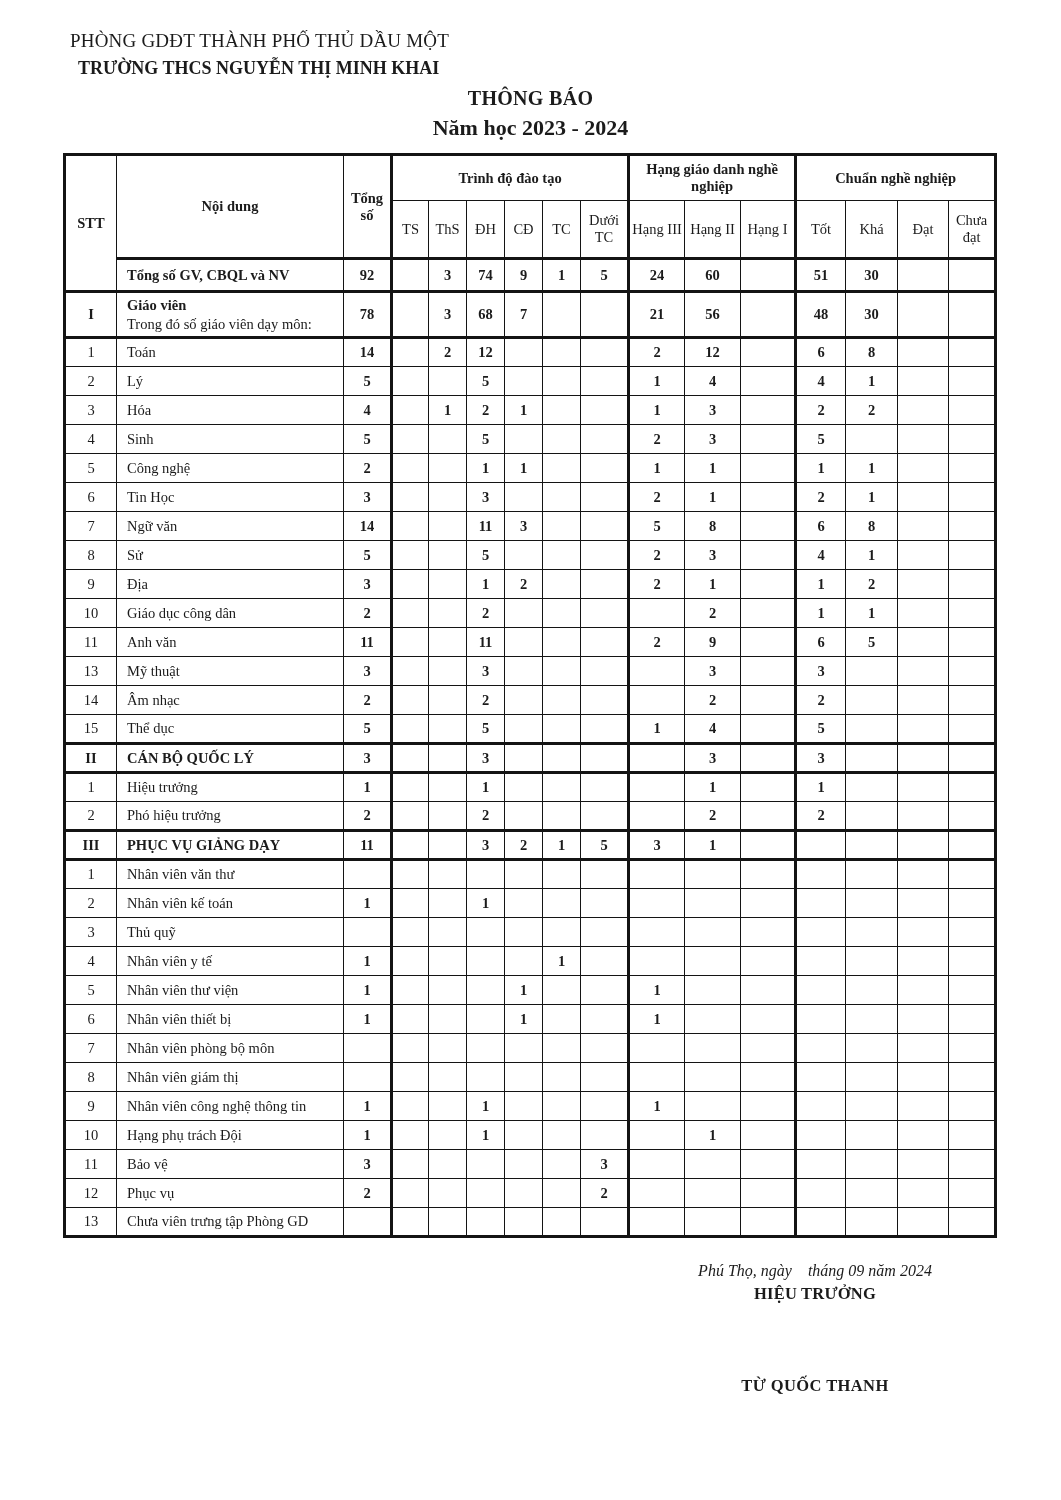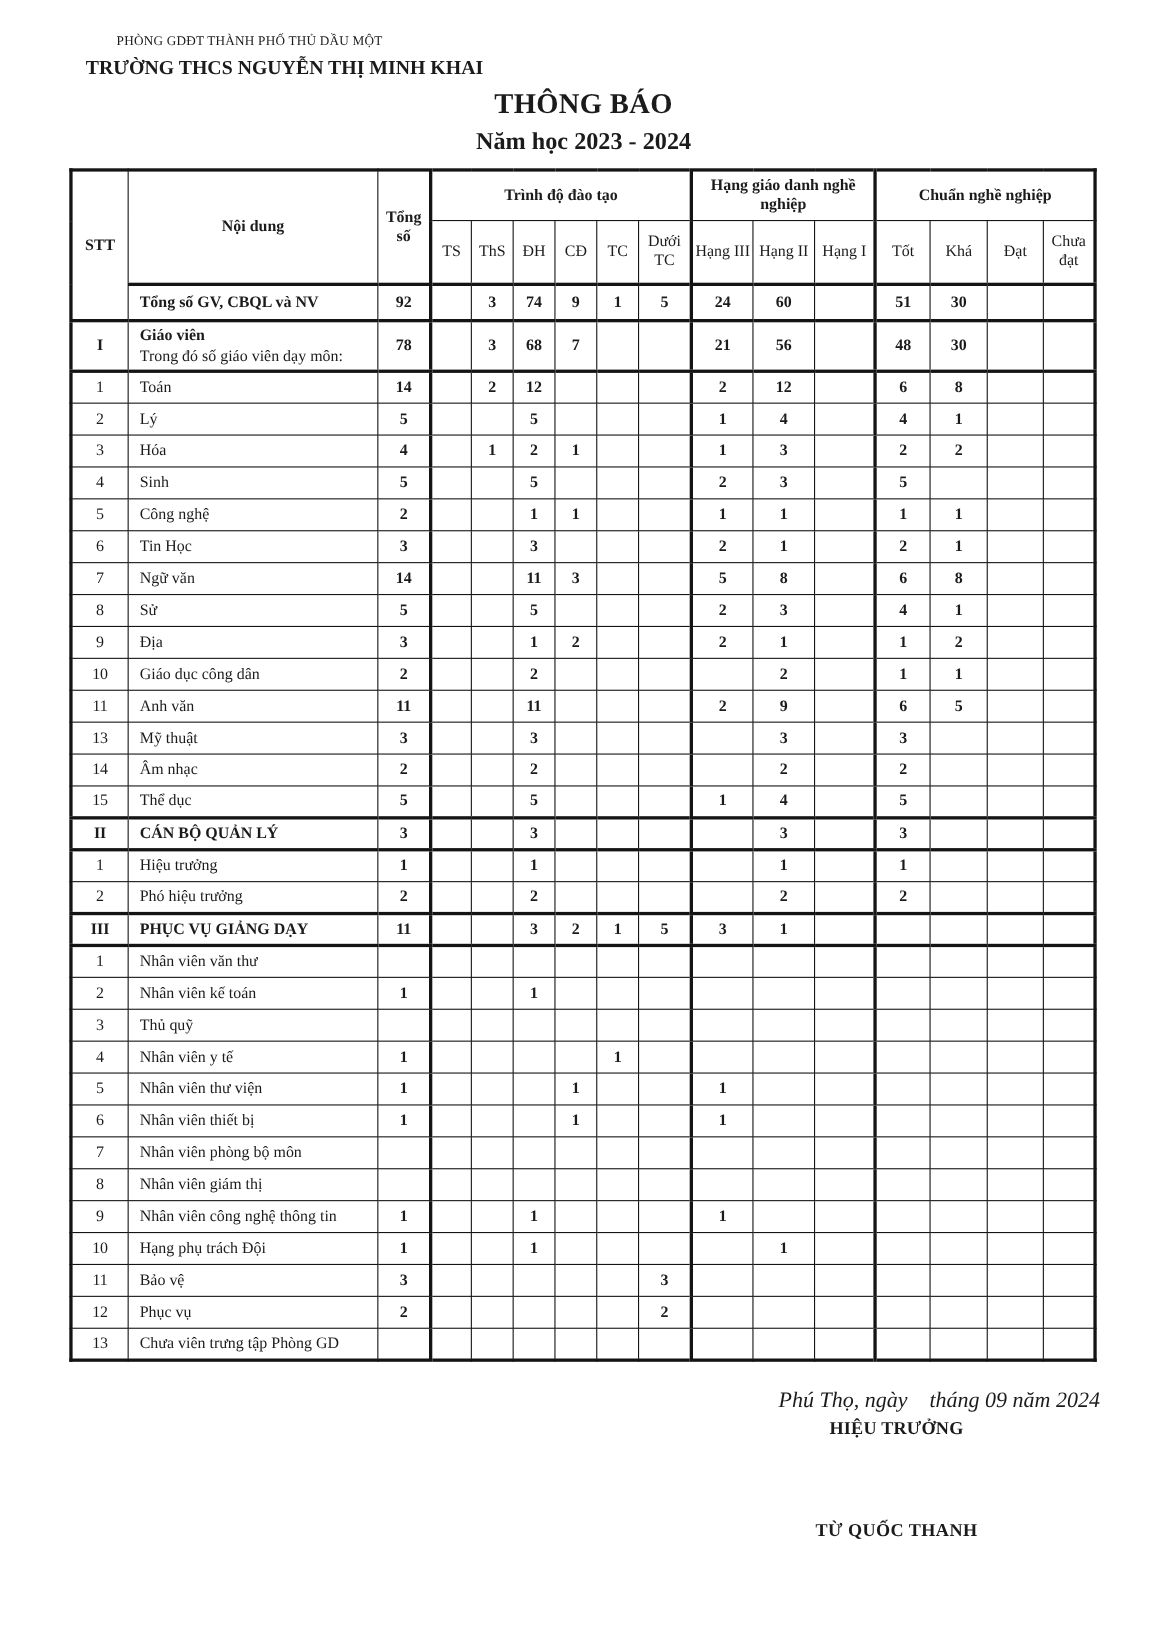--- a/index.html
+++ b/index.html
@@ -7,23 +7,23 @@
   .page {
     position:relative;
     width:1061px; height:1500px;
     background:#ffffff;
     margin:0 auto;
     font-family:"Liberation Serif","DejaVu Serif",serif;
     color:#1b1b1b;
     overflow:hidden;
   }
   .org-block { padding-top:30px; padding-left:70px; }
-  .org1 { font-size:12px; letter-spacing:.2px;margin-left:36px; }
+  .org1 { font-size:19px; letter-spacing:.2px; }
   .org2 { font-size:18px; font-weight:bold; padding-left:8px; margin-top:6px; }
-  .title { text-align:center; font-size:26px; font-weight:bold; margin-top:8px; letter-spacing:.3px; }
+  .title { text-align:center; font-size:20px; font-weight:bold; margin-top:8px; letter-spacing:.3px; }
   .subtitle { text-align:center; font-size:16.5px; font-weight:bold; margin-top:6px; }
   .schoolyear { text-align:center; font-size:22px; font-weight:bold; margin-top:5px; }
 
   table.staff {
     border-collapse:collapse;
     table-layout:fixed;
     width:932px;
     margin-left:63px;
     margin-top:12px;
   }
@@ -48,21 +48,21 @@
   .tl { border-left:3px solid #141414 !important; }
   tr.sec td { border-top:3px solid #141414; border-bottom:3px solid #141414; }
   tr.total td { border-top:3px solid #141414; }
 
   .sign-block {
     margin-left:630px;
     width:370px;
     text-align:center;
     margin-top:24px;
   }
-  .sign-date { font-style:italic; font-size:20px; white-space:pre;text-align:right; }
+  .sign-date { font-style:italic; font-size:16px; white-space:pre; }
   .sign-title { font-weight:bold; font-size:16.5px; margin-top:4px; letter-spacing:.2px; }
   .sign-name { font-weight:bold; font-size:16.5px; margin-top:72px; letter-spacing:.4px; }
 </style>
 </head>
 <body>
 
 <div class="page">
 
   <div class="org-block">
     <div class="org1">PHÒNG GDĐT THÀNH PHỐ THỦ DẦU MỘT</div>
@@ -431,21 +431,21 @@
           <td class="val">4</td>
           <td class="val"></td>
           <td class="val tl">5</td>
           <td class="val"></td>
           <td class="val"></td>
           <td class="val"></td>
         </tr>
         <tr class="body-row sec">
           <td class="stt b">II</td>
           <td class="lab">
-            <div class="b">CÁN BỘ QUẢN LÝ</div>
+            <div class="b">CÁN BỘ QUỐC LÝ</div>
           </td>
           <td class="val">3</td>
           <td class="val tl"></td>
           <td class="val"></td>
           <td class="val">3</td>
           <td class="val"></td>
           <td class="val"></td>
           <td class="val"></td>
           <td class="val tl"></td>
           <td class="val">3</td>

